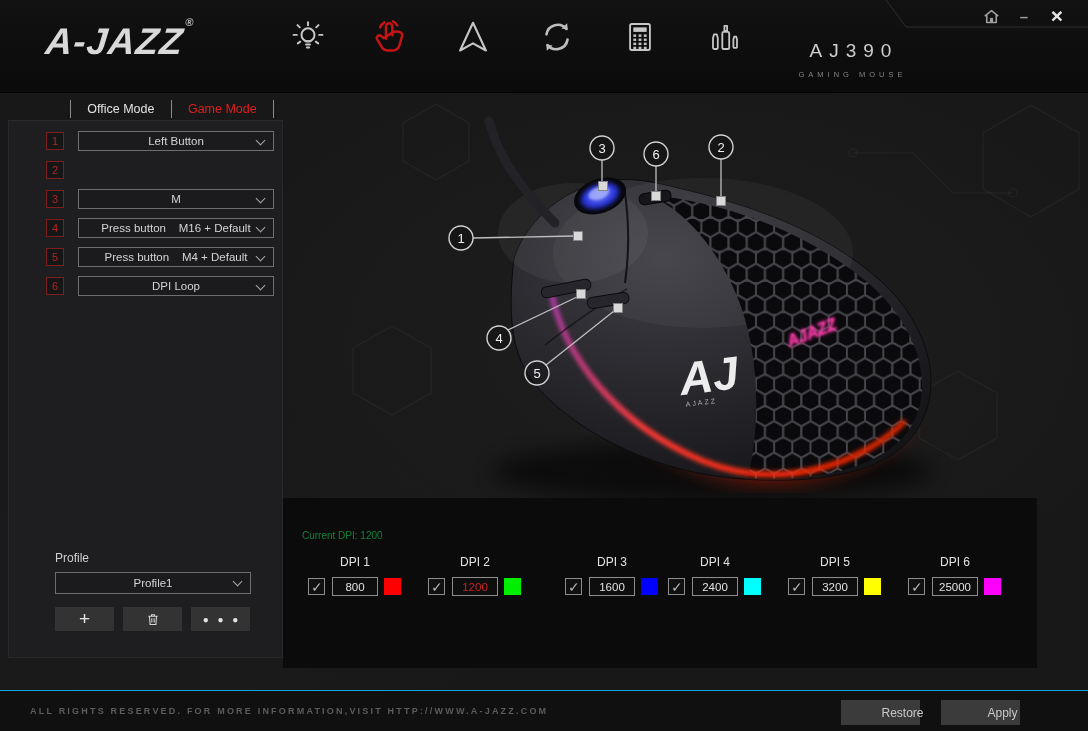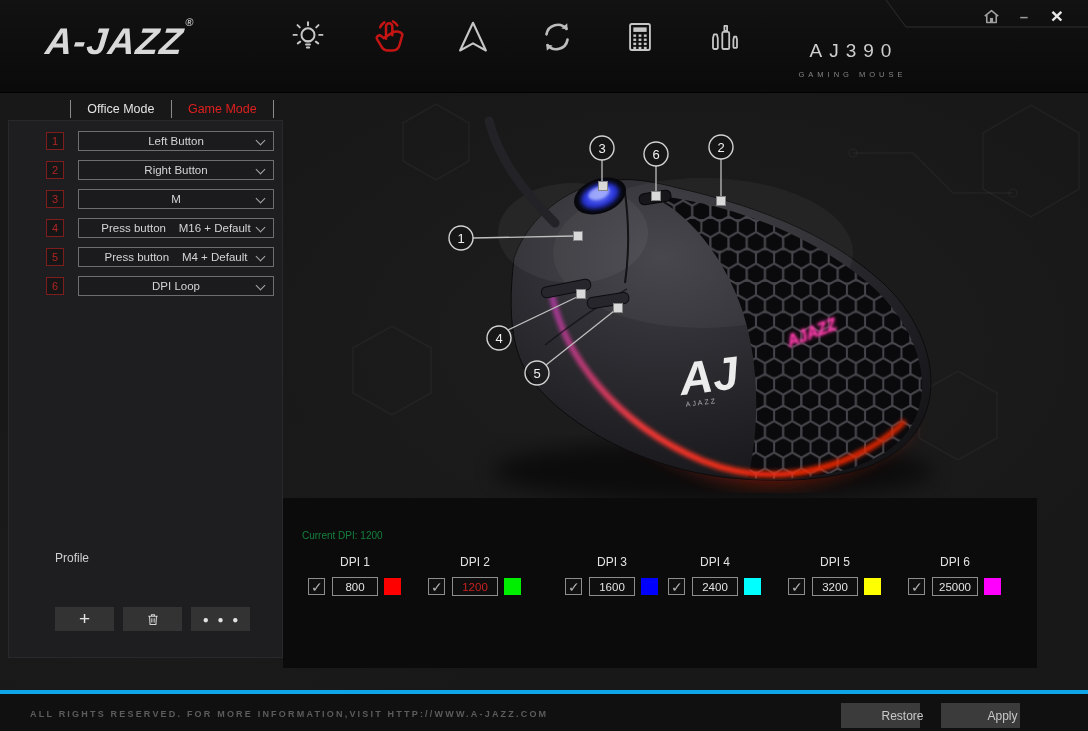--- a/index.html
+++ b/index.html
@@ -56,21 +56,21 @@
   .dpi-col{position:absolute;top:57px;width:100px;}
   .dpi-label{margin-left:24px;width:46px;text-align:center;color:#e2e2e2;font-size:12px;}
   .dpi-row{display:flex;align-items:center;margin-top:8px;}
   .cbx{width:17px;height:17px;border:1px solid #8d8d8d;background:#101010;position:relative;cursor:pointer;}
   .tick{position:absolute;left:2px;top:0px;color:#b5b5b5;font-size:14px;}
   .val{width:46px;height:19px;margin-left:7px;border:1px solid #8d8d8d;background:#0e0e0e;
     font-size:11.5px;text-align:center;line-height:18px;cursor:text;}
   .swatch{width:17px;height:17px;margin-left:6px;cursor:pointer;}
 
   
-  .footer{position:absolute;left:0;top:690px;width:1088px;height:41px;background:#101010;border-top:4px solid #0ea5e9;}
+  .footer{position:absolute;left:0;top:690px;width:1088px;height:41px;background:#101010;border-top:1px solid #0ea5e9;}
   .copyright{position:absolute;left:30px;top:15px;color:#5c5c5c;font-size:9px;font-weight:bold;letter-spacing:2.2px;}
   .fbtn{position:absolute;top:9px;width:79px;height:25px;background:#3b3b3b;color:#c9c9c9;font-size:12px;
     display:flex;align-items:center;justify-content:center;cursor:pointer;padding-left:44px;}
 </style>
 </head>
 <body>
 
 <div class="app">
 
   <div class="topbar">
@@ -166,24 +166,20 @@
       <div class="tab-sep"></div>
     </div>
 
     <div class="left-panel">
       <div class="numbox" style="top:11px">1</div>
       <div class="dd" style="top:10px">
         <span class="dd-label">Left Button</span>
         <span class="chev"></span>
       </div>
       <div class="numbox" style="top:40px">2</div>
-      <div class="dd" style="top:39px">
-        <span class="dd-label">Right Button</span>
-        <span class="chev"></span>
-      </div>
       <div class="numbox" style="top:69px">3</div>
       <div class="dd" style="top:68px">
         <span class="dd-label">M</span>
         <span class="chev"></span>
       </div>
       <div class="numbox" style="top:98px">4</div>
       <div class="dd" style="top:97px">
         <span class="dd-label">Press button    M16 + Default</span>
         <span class="chev"></span>
       </div>
@@ -192,20 +188,24 @@
         <span class="dd-label">Press button    M4 + Default</span>
         <span class="chev"></span>
       </div>
       <div class="numbox" style="top:156px">6</div>
       <div class="dd" style="top:155px">
         <span class="dd-label">DPI Loop</span>
         <span class="chev"></span>
       </div>
 
       <div class="profile-label">Profile</div>
+      <div class="profile-dd">
+        <span class="dd-label">Profile1</span>
+        <span class="chev"></span>
+      </div>
       <div class="pbtn" style="left:46px">
         <span class="plus">+</span>
       </div>
       <div class="pbtn" style="left:114px">
         <svg width="14" height="15" viewBox="0 0 24 24" fill="none" stroke="#d6d6d6" stroke-width="1.8">
           <path d="M4 6.5 h16 M9.5 6 V3.8 h5 V6 M6 6.5 l1 14 h10 l1-14"></path>
             <path d="M10 10 v7 M14 10 v7"></path>
         </svg>
       </div>
       <div class="pbtn" style="left:182px">

